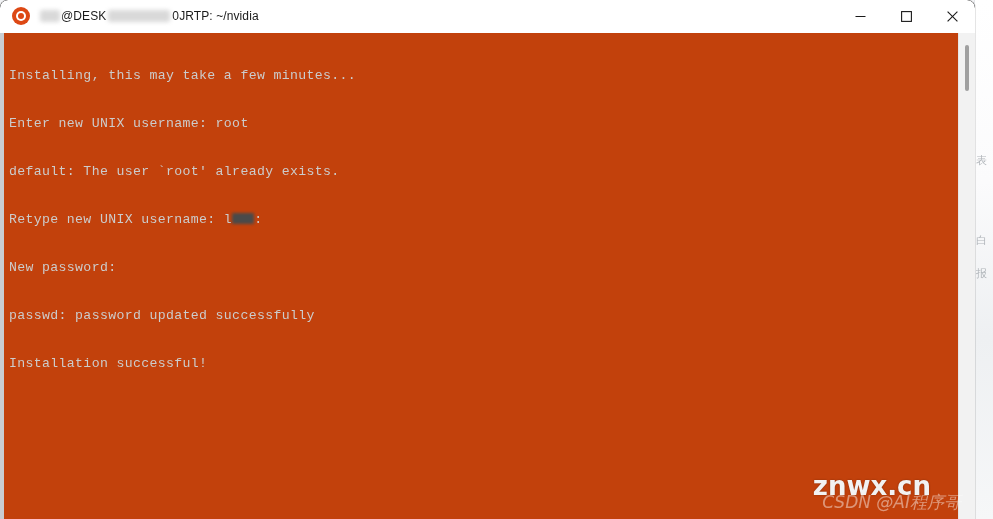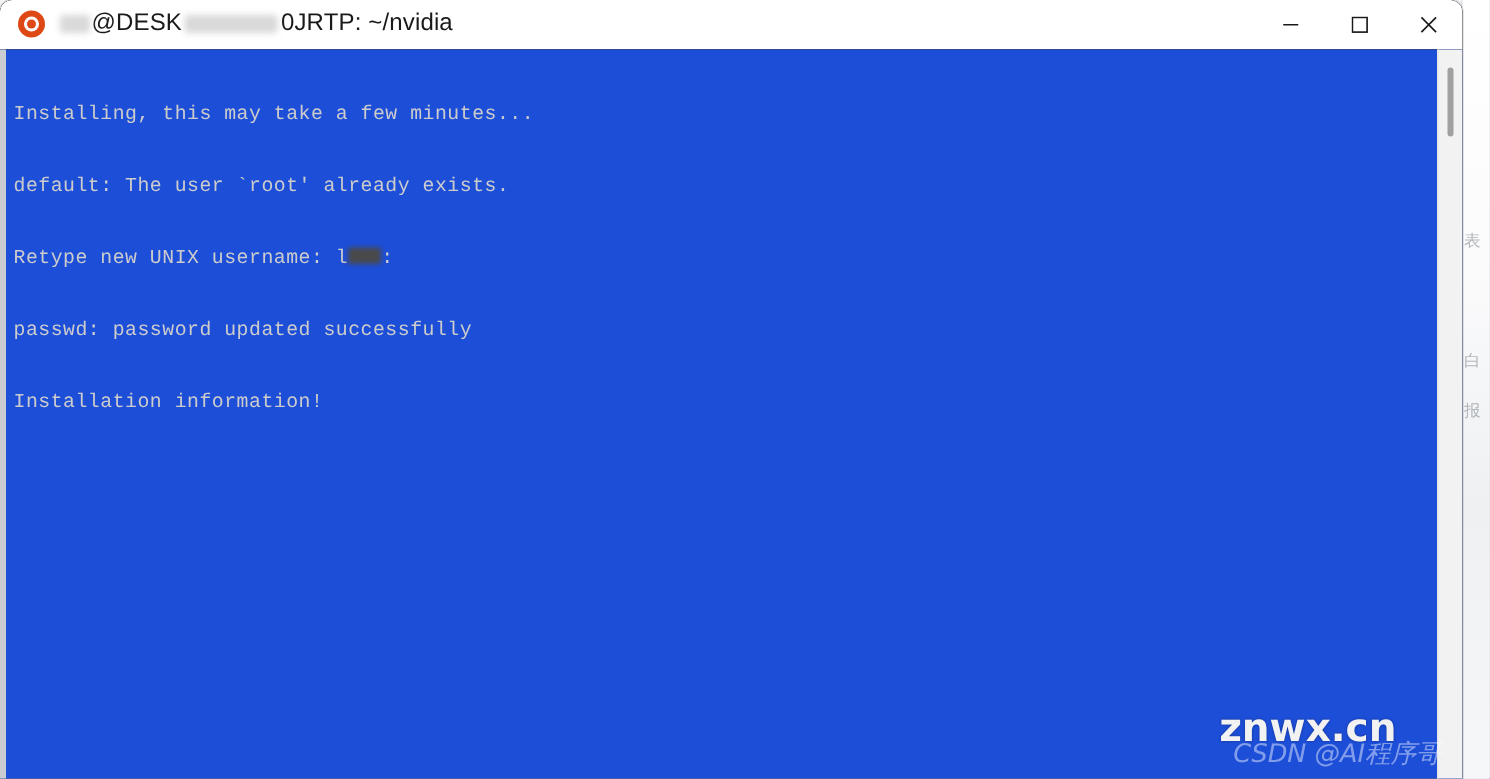--- a/index.html
+++ b/index.html
@@ -95,21 +95,21 @@
   }
   .ubuntu-logo::after {
     content: "";
     position: absolute;
     left: 6px; top: 6px;
     width: 6px; height: 6px;
     border-radius: 50%;
     background: #dd4814;
   }
   .tb-title {
-    font-size: 16px;
+    font-size: 12px;
     color: #1a1a1a;
     white-space: nowrap;
     font-family: "Liberation Sans", sans-serif;
     display: flex;
     align-items: center;
     letter-spacing: .1px;
   }
   .redact {
     display: inline-block;
     background: #d9d9d9;
@@ -136,21 +136,21 @@
     border: 0;
     padding: 0;
   }
   .tb-btn svg { display: block; }
   .tb-btn.close { border-top-right-radius: 8px; }
 
   
   #terminal {
     position: relative;
     height: 487px;
-    background: #1d4ed8;
+    background: #c2410c;
     display: flex;
   }
   .term-gutter {
     width: 4px;
     height: 100%;
     background: #c9cdd2;
     flex: 0 0 auto;
   }
   .term-text {
     flex: 1 1 auto;
@@ -261,24 +261,26 @@
         </svg>
       </button>
     </div>
   </div>
 
   <div id="terminal">
     <div class="term-gutter"></div>
 
     <div class="term-text">
       <div class="term-line">Installing, this may take a few minutes...</div>
+      <div class="term-line">Enter new UNIX username: root</div>
       <div class="term-line">default: The user `root' already exists.</div>
       <div class="term-line"><span>Retype new UNIX username: l</span><span class="inline-redact ir-user"></span><span>:</span></div>
+      <div class="term-line">New password:</div>
       <div class="term-line">passwd: password updated successfully</div>
-      <div class="term-line">Installation information!</div>
+      <div class="term-line">Installation successful!</div>
       
       
       
       
       
       
       
       
       
       

